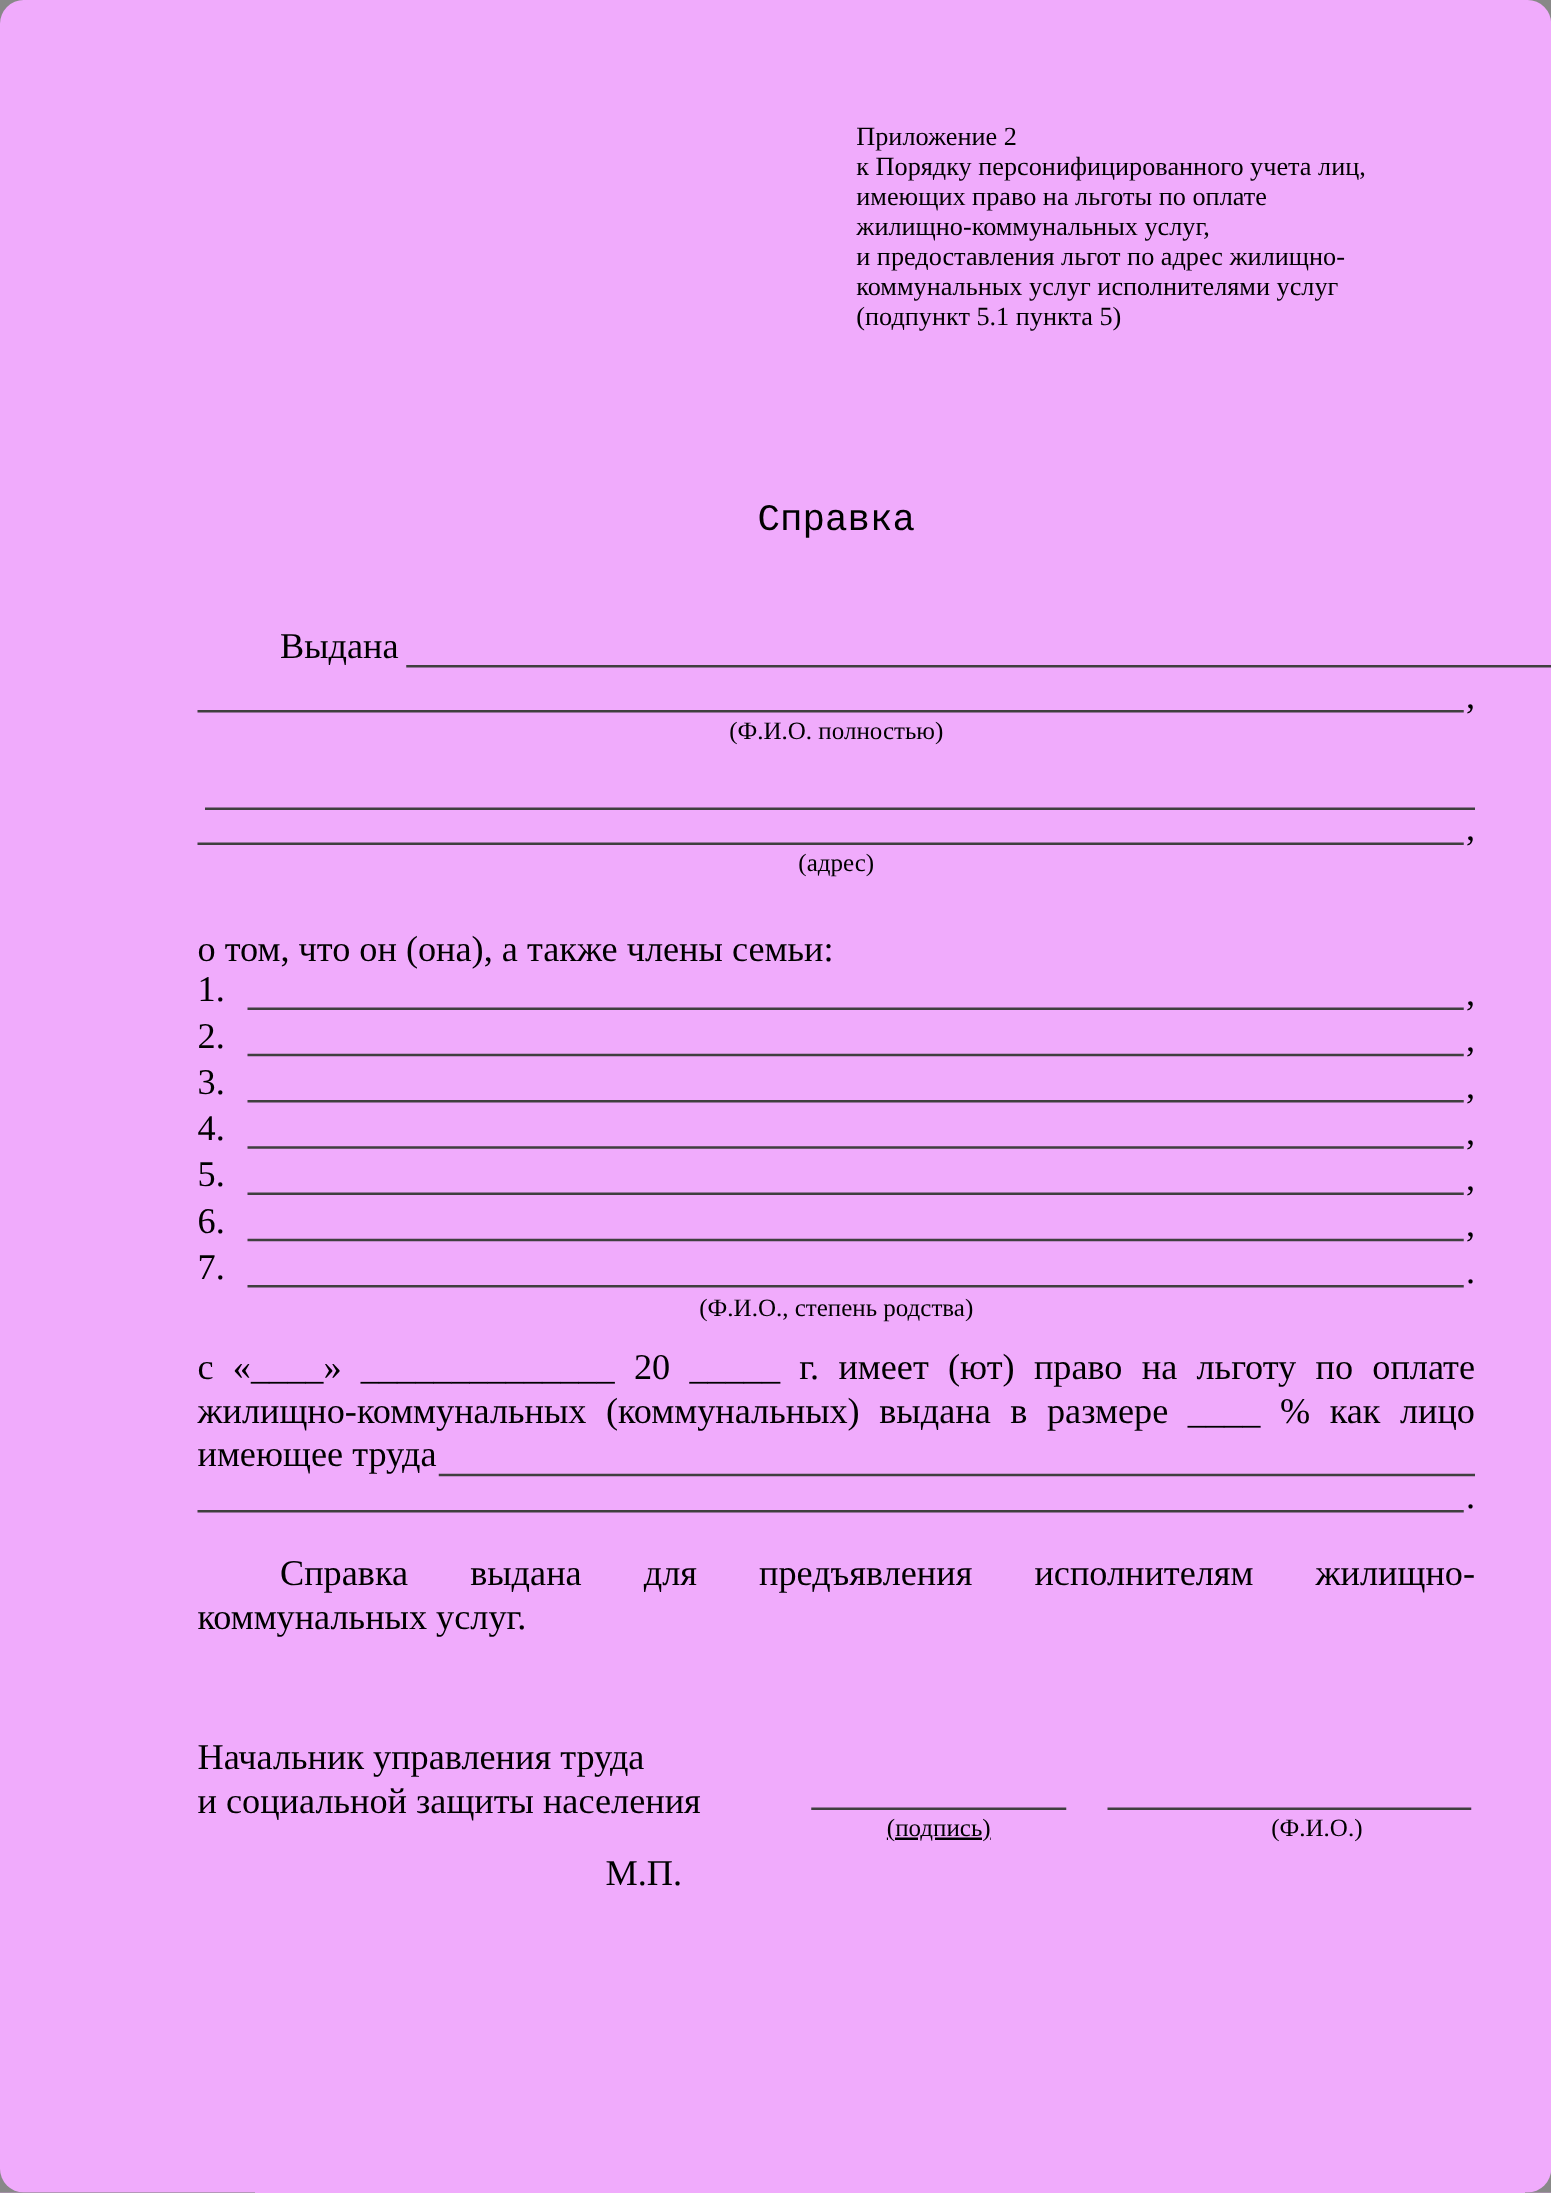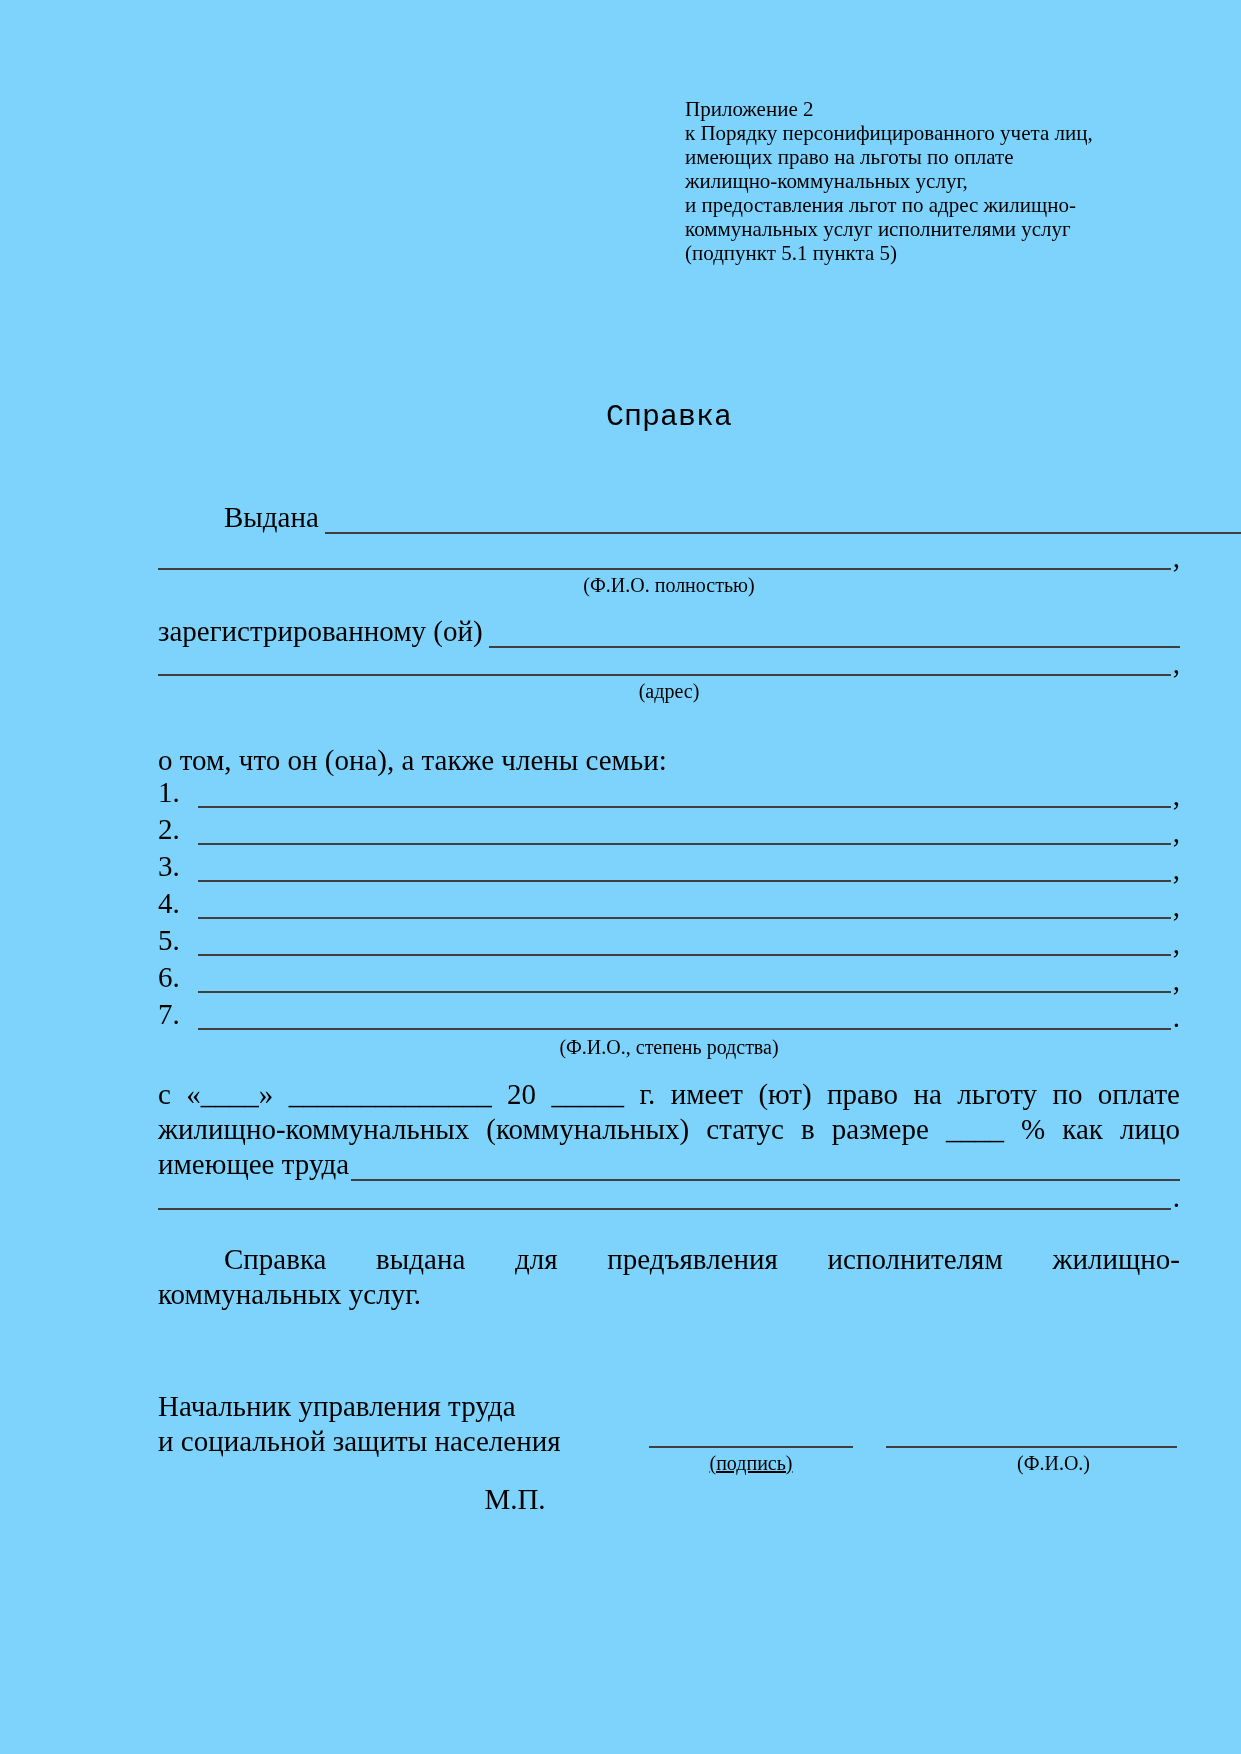--- a/index.html
+++ b/index.html
@@ -1,22 +1,23 @@
 <!DOCTYPE html>
 <html><head>
 <meta charset="utf-8">
 <style>
   html,body{margin:0;padding:0;background:#888;}
   .page{
     position:relative;
     width:1241px;height:1754px;
-    background:#7dd3fc;
+    background:#f0abfc;
     font-family:"Liberation Serif","DejaVu Serif",serif;
     color:#000;
     overflow:hidden;
+    border-radius:19px;
   }
   .abs{position:absolute;}
   
   .header-note{left:685px;top:97px;width:470px;font-size:21px;line-height:24px;}
   .header-note div{white-space:nowrap;}
   
   .doc-title{left:158px;top:400px;width:1022px;text-align:center;font-size:30px;font-family:Liberation Mono, monospace;}
   
   .row{left:158px;width:1022px;font-size:29px;display:flex;align-items:flex-end;}
   .fill{flex:1 1 auto;border-bottom:2px solid #3f3f3f;margin-left:6px;}
@@ -55,21 +56,20 @@
     <span class="fill"></span>
   </div>
 
   <div class="abs row" style="top:540px;height:30px;">
     <span class="fill nogap" style="margin-left:0;"></span>
     <span class="punct">,</span>
   </div>
   <div class="abs caption" style="top:574px;">(Ф.И.О. полностью)</div>
 
   <div class="abs row" style="top:612px;height:36px;">
-    <span>зарегистрированному (ой)</span>
     <span class="fill"></span>
   </div>
 
   <div class="abs row" style="top:646px;height:30px;">
     <span class="fill nogap" style="margin-left:0;"></span>
     <span class="punct">,</span>
   </div>
   <div class="abs caption" style="top:680px;">(адрес)</div>
 
   <div class="abs plain" style="top:744px;">о том, что он (она), а также члены семьи:</div>
@@ -107,21 +107,21 @@
     </div>
     <div class="frow">
       <span class="num">7.</span>
       <span class="fill"></span>
       <span class="punct">.</span>
     </div>
   </div>
   <div class="abs caption" style="top:1036px;">(Ф.И.О., степень родства)</div>
 
   <div class="abs plain just" style="top:1078px;">с «____» ______________ 20 _____ г. имеет (ют) право на льготу по оплате</div>
-  <div class="abs plain just" style="top:1113px;">жилищно-коммунальных (коммунальных) статус в размере ____ % как лицо</div>
+  <div class="abs plain just" style="top:1113px;">жилищно-коммунальных (коммунальных) выдана в размере ____ % как лицо</div>
   <div class="abs row" style="top:1148px;height:33px;">
     <span>имеющее труда</span>
     <span class="fill nogap"></span>
   </div>
   <div class="abs row" style="top:1180px;height:30px;">
     <span class="fill" style="margin-left:0;"></span>
     <span class="punct">.</span>
   </div>
 
   <div class="abs plain just" style="top:1243px;text-indent:66px;">Справка выдана для предъявления исполнителям жилищно-</div>

